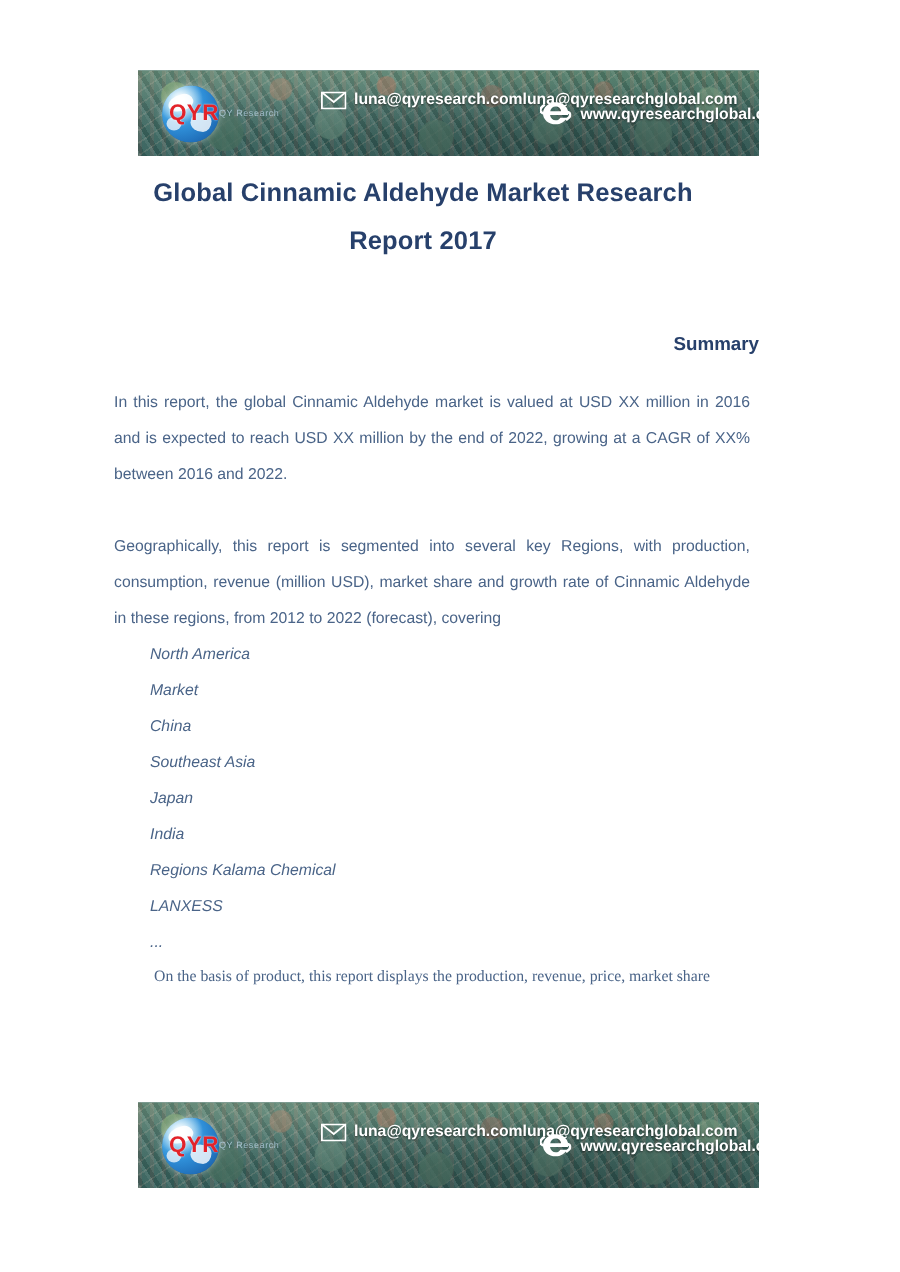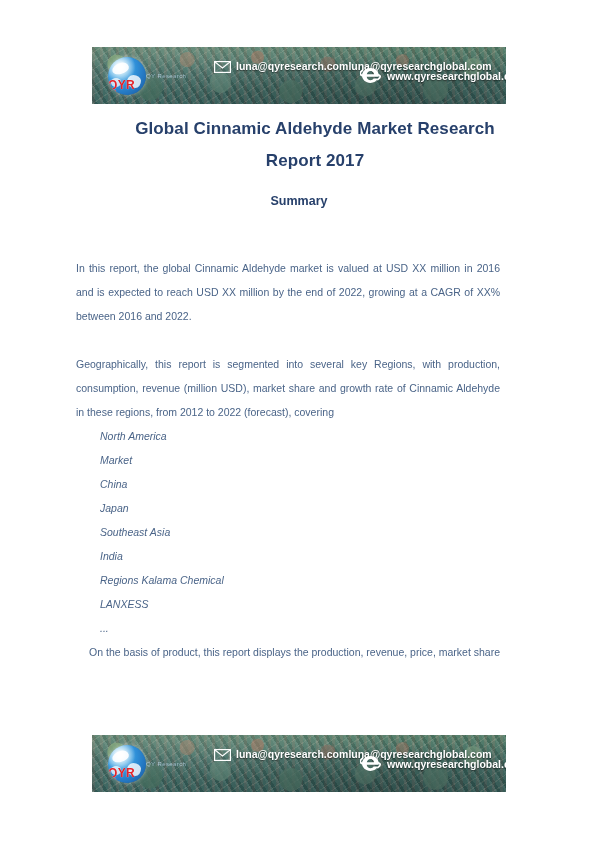--- a/index.html
+++ b/index.html
@@ -104,29 +104,28 @@
     position: absolute;
     left: 3px; top: 21px;
     width: 10px; height: 9px;
     background: rgba(255,255,255,0.72);
     border-radius: 50%;
   }
   .qyr-logo .qyr-text {
     position: absolute;
     left: 0; right: 0;
     top: 12px;
-    text-align: left;
+    text-align: right;
     font-family: "Liberation Sans", sans-serif;
-    font-size: 12px;
+    font-size: 15px;
     font-weight: bold;
     color: #e2232a;
     letter-spacing: 0.3px;
     text-shadow: 0 0 1px rgba(255,255,255,0.9);
     line-height: 13px;
-    margin-top: 10px;
   }
   .qyr-tag {
     position: absolute;
     left: 54px;
     top: 26px;
     font-size: 6px;
     color: rgba(190,215,235,0.75);
     letter-spacing: 0.4px;
     white-space: nowrap;
   }
@@ -181,57 +180,57 @@
     font-size: 10.5px;
     font-weight: bold;
     color: #ffffff;
     white-space: nowrap;
     text-shadow: 0 1px 1.5px rgba(0,0,0,0.6);
   }
 
   
   .doc-title {
     position: absolute;
-    left: 108px;
+    left: 75px;
     top: 113px;
     width: 414px;
     text-align: center;
     font-size: 17px;
     font-weight: bold;
     color: #27406b;
     line-height: 32px;
     letter-spacing: 0.1px;
   }
 
   .section-heading {
     position: absolute;
     left: 92px;
-    top: 194px;
+    top: 222px;
     width: 414px;
-    text-align: center;
+    text-align: right;
     font-size: 12.5px;
     font-weight: bold;
     color: #27406b;
   }
 
   .content {
     position: absolute;
     left: 76px;
     top: 256px;
     width: 424px;
   }
 
   .para {
     font-size: 10.5px;
     color: #4a6488;
     line-height: 24px;
     text-align: justify;
     margin: 0;
   }
-  .para.nojust { text-align: right; }
+  .para.nojust { text-align: center; font-family: Liberation Serif, serif; }
 
   .spacer-para { height: 24px; }
 
   .bullet-list {
     list-style: none;
     margin: 0;
     padding: 0;
     font-style: italic;
   }
   .bullet-list li {
@@ -291,22 +290,22 @@
     <p class="para">In this report, the global Cinnamic Aldehyde market is valued at USD XX million in 2016 and is expected to reach USD XX million by the end of 2022, growing at a CAGR of XX% between 2016 and 2022.</p>
 
     <div class="spacer-para"></div>
 
     <p class="para">Geographically, this report is segmented into several key Regions, with production, consumption, revenue (million USD), market share and growth rate of Cinnamic Aldehyde in these regions, from 2012 to 2022 (forecast), covering</p>
 
     <ul class="bullet-list">
       <li>North America</li>
       <li>Market</li>
       <li>China</li>
+      <li>Southeast Asia</li>
       <li>Japan</li>
-      <li>Southeast Asia</li>
       <li>India</li>
     </ul>
 
 
     <ul class="bullet-list">
       <li>Regions Kalama Chemical</li>
       <li>LANXESS</li>
       <li>...</li>
     </ul>
 

